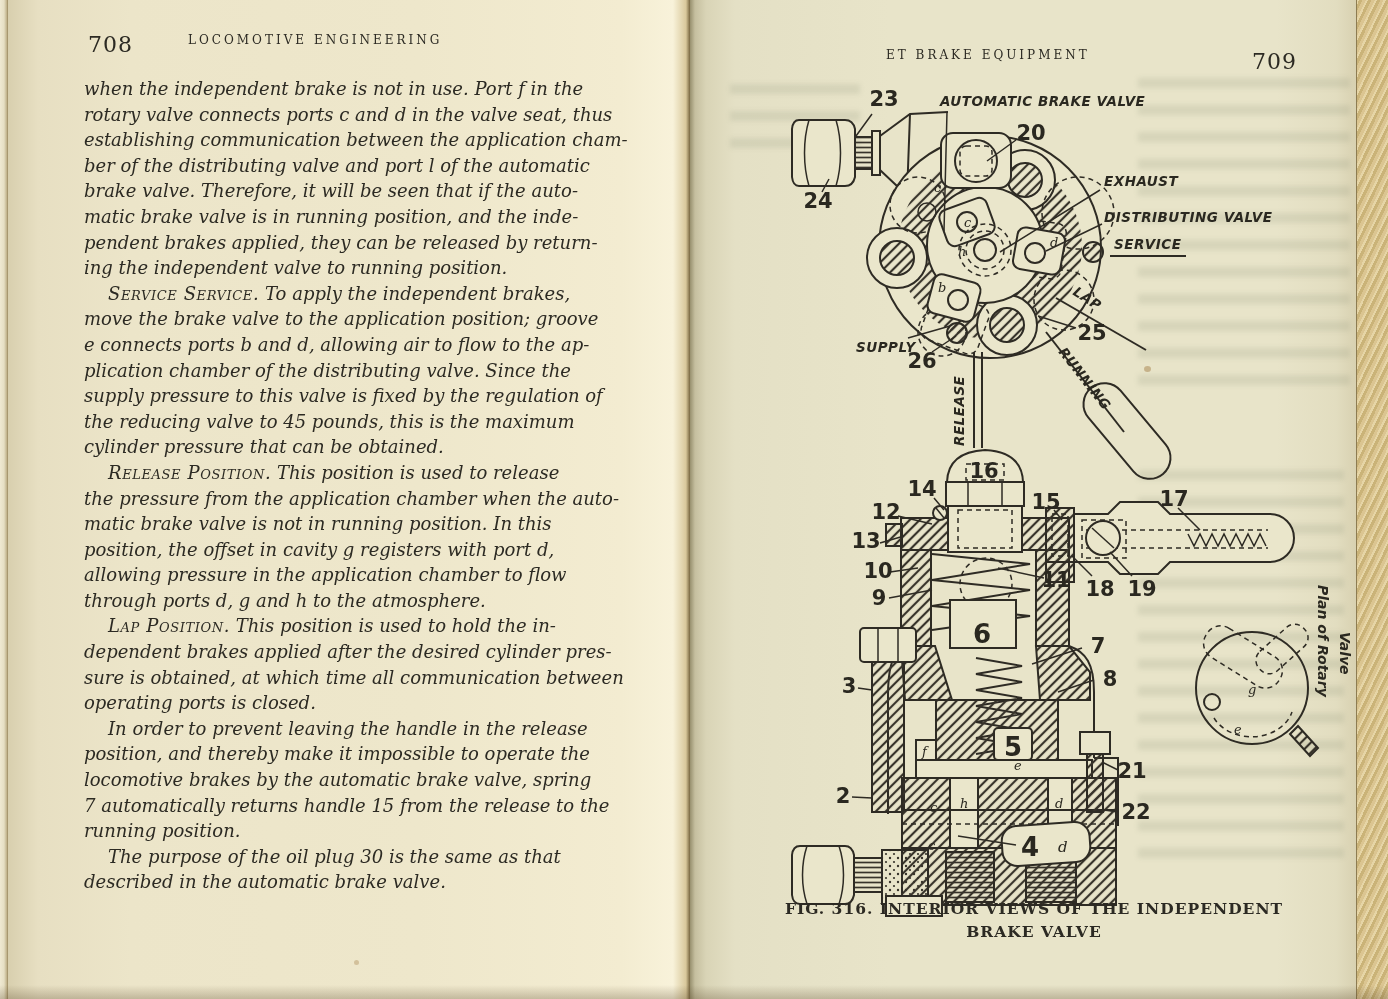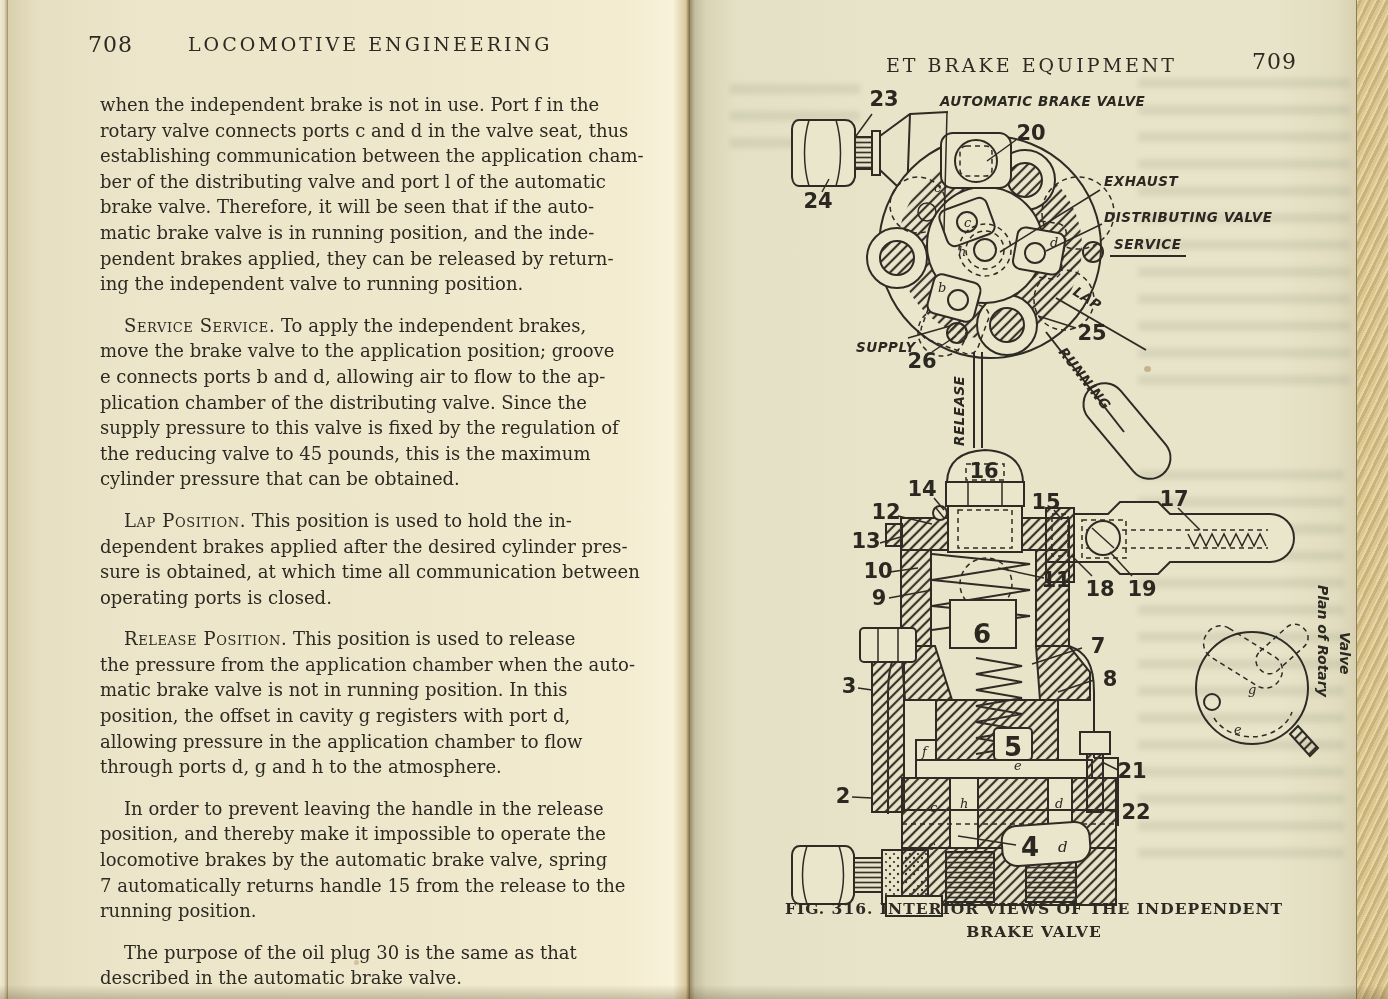--- a/index.html
+++ b/index.html
@@ -15,27 +15,27 @@
     background:linear-gradient(90deg,#efe9d2 0,#e6dfc4 50%,#bdae85 88%,#8f7f58 100%);}
   .edge-right{position:absolute;left:1356px;top:0;width:32px;height:999px;
     background:repeating-linear-gradient(116deg,#e6d5a6 0 2px,#cab378 2px 5px,#dbc591 5px 8px);
     border-left:1px solid #8d7c52;}
   .stage:after{content:"";position:absolute;left:0;right:0;bottom:0;height:14px;
     background:linear-gradient(0deg,rgba(80,62,34,.28),rgba(80,62,34,0));pointer-events:none;}
   
   .hdr-num{position:absolute;font-size:22px;letter-spacing:1px;}
   .hdr-num-left{left:80px;top:32px;}
   .hdr-num-right{left:562px;top:38px;margin-top:11px;}
-  .hdr-title{position:absolute;font-size:19px;letter-spacing:3px;white-space:nowrap;}
+  .hdr-title{position:absolute;font-size:12px;letter-spacing:3px;white-space:nowrap;}
   .hdr-title-left{left:180px;top:33px;}
-  .hdr-title-right{left:196px;top:54px;}
+  .hdr-title-right{left:196px;top:48px;}
   
   .textcol{position:absolute;left:76px;top:76px;width:576px;font-size:18px;line-height:25.6px;
     text-align:justify;}
-  .para{margin:16px;text-indent:24px;}
+  .para{margin:0;text-indent:24px;font-style:italic;}
   .para.noindent{text-indent:0;}
   .schead{font-variant:small-caps;letter-spacing:.6px;}
   .pbody{white-space:pre-line;}
   
   .bleed{position:absolute;pointer-events:none;filter:blur(2.5px);opacity:.5;
     background:repeating-linear-gradient(180deg,rgba(108,118,92,.28) 0 10px,rgba(0,0,0,0) 10px 27px);}
   .fox{position:absolute;border-radius:50%;pointer-events:none;}
   
   svg{position:absolute;left:0;top:0;pointer-events:none;}
   .ln{stroke:#2e2b24;stroke-width:2;fill:none;}
@@ -70,30 +70,30 @@
 matic brake valve is in running position, and the inde-
 pendent brakes applied, they can be released by return-
 ing the independent valve to running position.</span></p>
       <p class="para"><span class="schead">Service Service.</span><span class="pbody">  To apply the independent brakes,
 move the brake valve to the application position; groove
 e connects ports b and d, allowing air to flow to the ap-
 plication chamber of the distributing valve.  Since the
 supply pressure to this valve is fixed by the regulation of
 the reducing valve to 45 pounds, this is the maximum
 cylinder pressure that can be obtained.</span></p>
-      <p class="para"><span class="schead">Lap Position.</span><span class="pbody">  This position is used to hold the in-
-dependent brakes applied after the desired cylinder pres-
-sure is obtained, at which time all communication between
-operating ports is closed.</span></p>
       <p class="para"><span class="schead">Release Position.</span><span class="pbody">  This position is used to release
 the pressure from the application chamber when the auto-
 matic brake valve is not in running position.   In this
 position, the offset in cavity g registers with port d,
 allowing pressure in the application chamber to flow
 through ports d, g and h to the atmosphere.</span></p>
+      <p class="para"><span class="schead">Lap Position.</span><span class="pbody">  This position is used to hold the in-
+dependent brakes applied after the desired cylinder pres-
+sure is obtained, at which time all communication between
+operating ports is closed.</span></p>
       <p class="para"><span class="schead"></span><span class="pbody">In order to prevent leaving the handle in the release
 position, and thereby make it impossible to operate the
 locomotive brakes by the automatic brake valve, spring
 7 automatically returns handle 15 from the release to the
 running position.</span></p>
       <p class="para"><span class="schead"></span><span class="pbody">The purpose of the oil plug 30 is the same as that
 described in the automatic brake valve.</span></p>
     </div>
   </div>
 

